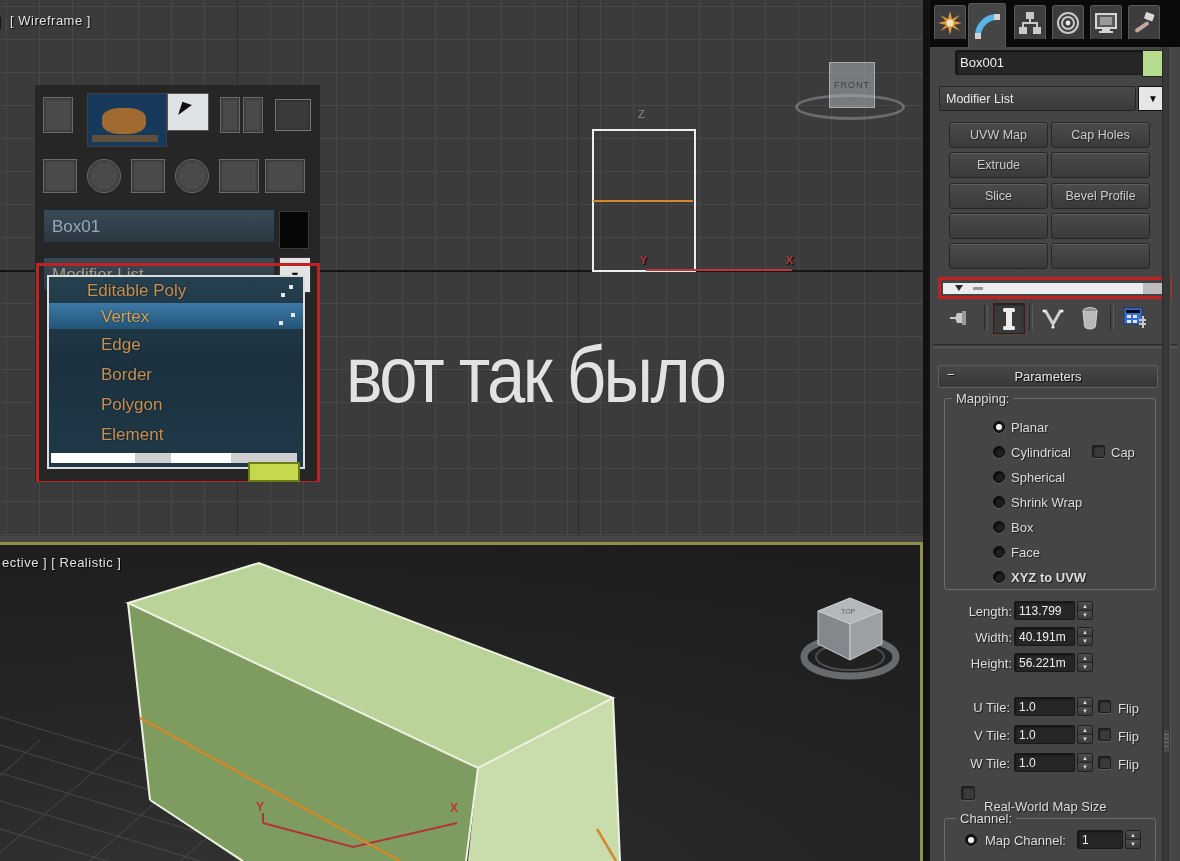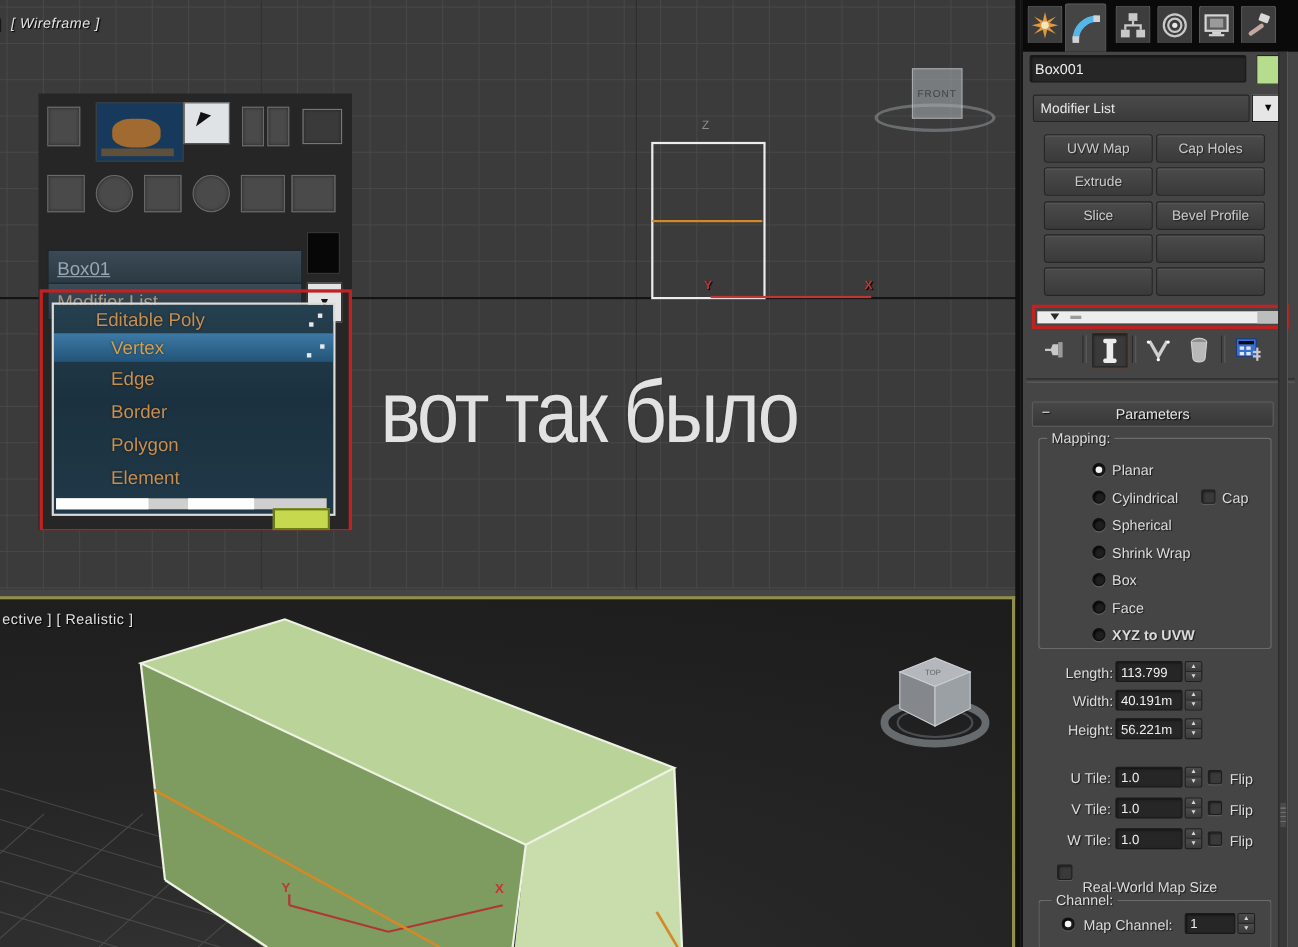--- a/index.html
+++ b/index.html
@@ -111,21 +111,21 @@
 <body>
 
 <div id="root">
 
   <div class="vp-front">
     <div class="majorline" style="left:237px;top:0;width:1px;height:536px;"></div>
     <div class="majorline" style="left:578px;top:0;width:1px;height:536px;"></div>
     <div class="axis-black"></div>
 
     <span class="vp-label" style="left:-3px;top:13px;">]</span>
-    <span class="vp-label" style="left:10px;top:13px;font-style:italic;">[ Wireframe ]</span>
+    <span class="vp-label" style="left:10px;top:13px;">[ Wireframe ]</span>
 
     <div class="wire-rect"></div>
     <div class="wire-orange"></div>
     <div class="wire-redaxis"></div>
     <span class="axis-lbl" style="left:640px;top:254px;">Y</span>
     <span class="axis-lbl" style="left:786px;top:254px;">X</span>
     <span class="z-lbl">Z</span>
 
     <div class="vcube-f">
       <div class="ring"></div>
@@ -145,21 +145,21 @@
       <div class="icon" style="left:208px;top:12px;width:18px;height:34px;"></div>
       <div class="icon" style="left:240px;top:14px;width:34px;height:30px;background:#3a3a3a;border-color:#777;"></div>
 
       <div class="icon" style="left:8px;top:74px;width:32px;height:32px;"></div>
       <div class="icon" style="left:52px;top:74px;width:32px;height:32px;border-radius:50%;"></div>
       <div class="icon" style="left:96px;top:74px;width:32px;height:32px;"></div>
       <div class="icon" style="left:140px;top:74px;width:32px;height:32px;border-radius:50%;"></div>
       <div class="icon" style="left:184px;top:74px;width:38px;height:32px;"></div>
       <div class="icon" style="left:230px;top:74px;width:38px;height:32px;"></div>
 
-      <div class="ifield" style="top:142px;text-decoration:underline;">Box01</div>
+      <div class="ifield" style="top:124px;">Box01</div>
       <div class="iswatch"></div>
       <div class="ifield" style="top:172px;color:#a99a82;">Modifier List</div>
       <div class="idrop">▼</div>
 
       <div class="ired"></div>
       <div class="istack">
         <div class="hil"></div>
         <div class="item parent" style="top:4px;">Editable Poly</div>
         <div class="item" style="top:30px;color:#d4a050;">Vertex</div>
         <div class="item" style="top:58px;">Edge</div>
@@ -279,21 +279,21 @@
         </svg>
       </div>
       <div class="tab" style="left:198px;">
         <svg width="24" height="24" viewBox="0 0 24 24">
           <rect x="2" y="14" width="16" height="4" rx="2" transform="rotate(-35 10 16)" fill="#c4a8a0"></rect>
           <rect x="13" y="2" width="9" height="7" rx="1" transform="rotate(20 17 5)" fill="#d8d8d8"></rect>
         </svg>
       </div>
     </div>
 
-    <input class="fld" style="left: 6px; top: 50px; width: 197px; height: 25px; font-size: 13px;" value="Box001">
+    <input class="fld" style="left: 25px; top: 50px; width: 197px; height: 25px; font-size: 13px;" value="Box001">
     <div class="swatch"></div>
 
     <div class="modlist">Modifier List</div>
     <div class="modarrow">▼</div>
 
     <div class="btn" style="left:19px;top:122px;">UVW Map</div>
     <div class="btn" style="left:121px;top:122px;text-align:center;">Cap Holes</div>
     <div class="btn" style="left:19px;top:152px;">Extrude</div>
     <div class="btn" style="left:121px;top:152px;"></div>
     <div class="btn" style="left:19px;top:183px;">Slice</div>

